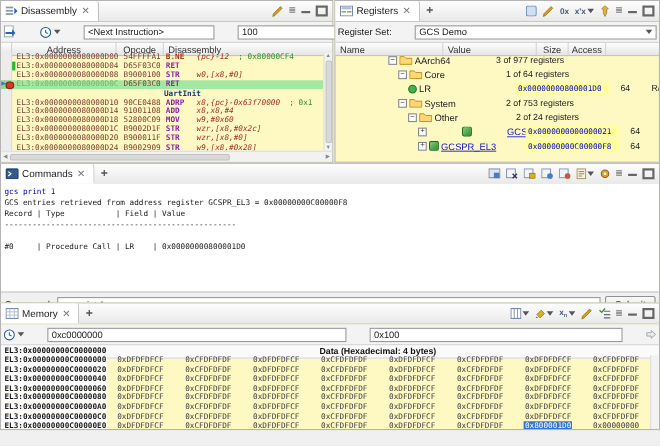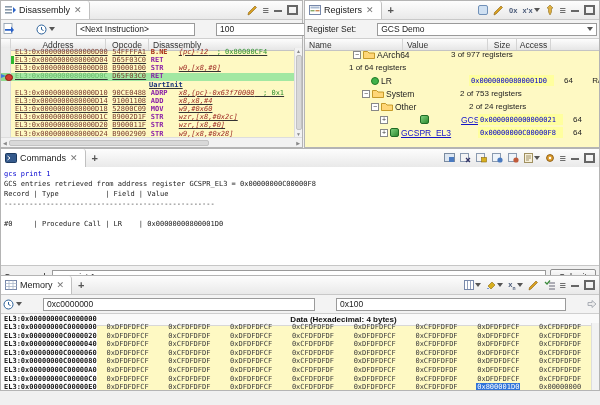--- a/index.html
+++ b/index.html
@@ -35,21 +35,21 @@
             font-size:8.5px;color:#222;padding:0 3px;box-sizing:border-box;}
   .combo-wrap{position:relative;display:flex;align-items:center;}
 
   
   .gridhead{height:11px;display:flex;background:linear-gradient(#fdfdfd,#e6e6e6);
             border-bottom:1px solid #c4c4c4;font-size:8.5px;color:#333;align-items:center;}
   .gridhead span{border-right:1px solid #d4d4d4;height:100%;display:flex;align-items:center;box-sizing:border-box;}
 
   
   #dis-rows{position:absolute;left:0;top:47px;right:8px;bottom:10px;overflow:hidden;
-            font-family:"DejaVu Sans Mono",monospace;font-size:7px;text-decoration:underline;}
+            font-family:"DejaVu Sans Mono",monospace;font-size:7px;}
   .dis-row{display:flex;height:8.18px;line-height:8.3px;white-space:pre;align-items:center;}
   .dis-row.current{background:#a2e8a2;}
   .gutter{width:10px;flex:0 0 10px;height:100%;background:#ececec;border-right:1px solid #dcdcdc;
           position:relative;box-sizing:border-box;}
   .dis-row.current .gutter{background:#8fd98f;}
   .pc-arrow{position:absolute;left:0;top:1.5px;width:0;height:0;border-left:5px solid #3f76e0;
             border-top:2.6px solid transparent;border-bottom:2.6px solid transparent;}
   .bp-dot{position:absolute;left:4px;top:1px;width:5.5px;height:5.5px;border-radius:50%;
           background:#d23a2e;border:1px solid #8c1d14;}
   .c-addr{flex:0 0 95px;color:#7a3b2e;padding-left:4px;position:relative;box-sizing:border-box;}
@@ -267,20 +267,29 @@
             </span>
             <span class="reg-label">AArch64</span>
           </span>
           <span class="rc-val">
             <span class="info">3 of 977 registers</span>
           </span>
           <span class="rc-size"></span>
           <span class="rc-acc"></span>
         </div>
         <div class="reg-row">
+          <span class="rc-name" style="padding-left: 13px;">
+            <span class="expander">−</span>
+            <span class="icon">
+              <svg width="12" height="9">
+                <path d="M0.5 8.5 V1.5 h4 l1.5 1.5 h5.5 v5.5 Z" fill="#ffd777" stroke="#b8860b" stroke-width="0.8"></path>
+              </svg>
+            </span>
+            <span class="reg-label">Core</span>
+          </span>
           <span class="rc-val">
             <span class="info">1 of 64 registers</span>
           </span>
           <span class="rc-size"></span>
           <span class="rc-acc"></span>
         </div>
         <div class="reg-row">
           <span class="rc-name" style="padding-left: 22px;">
             <span class="dot-icon"></span>
             <span class="reg-label">LR</span>

